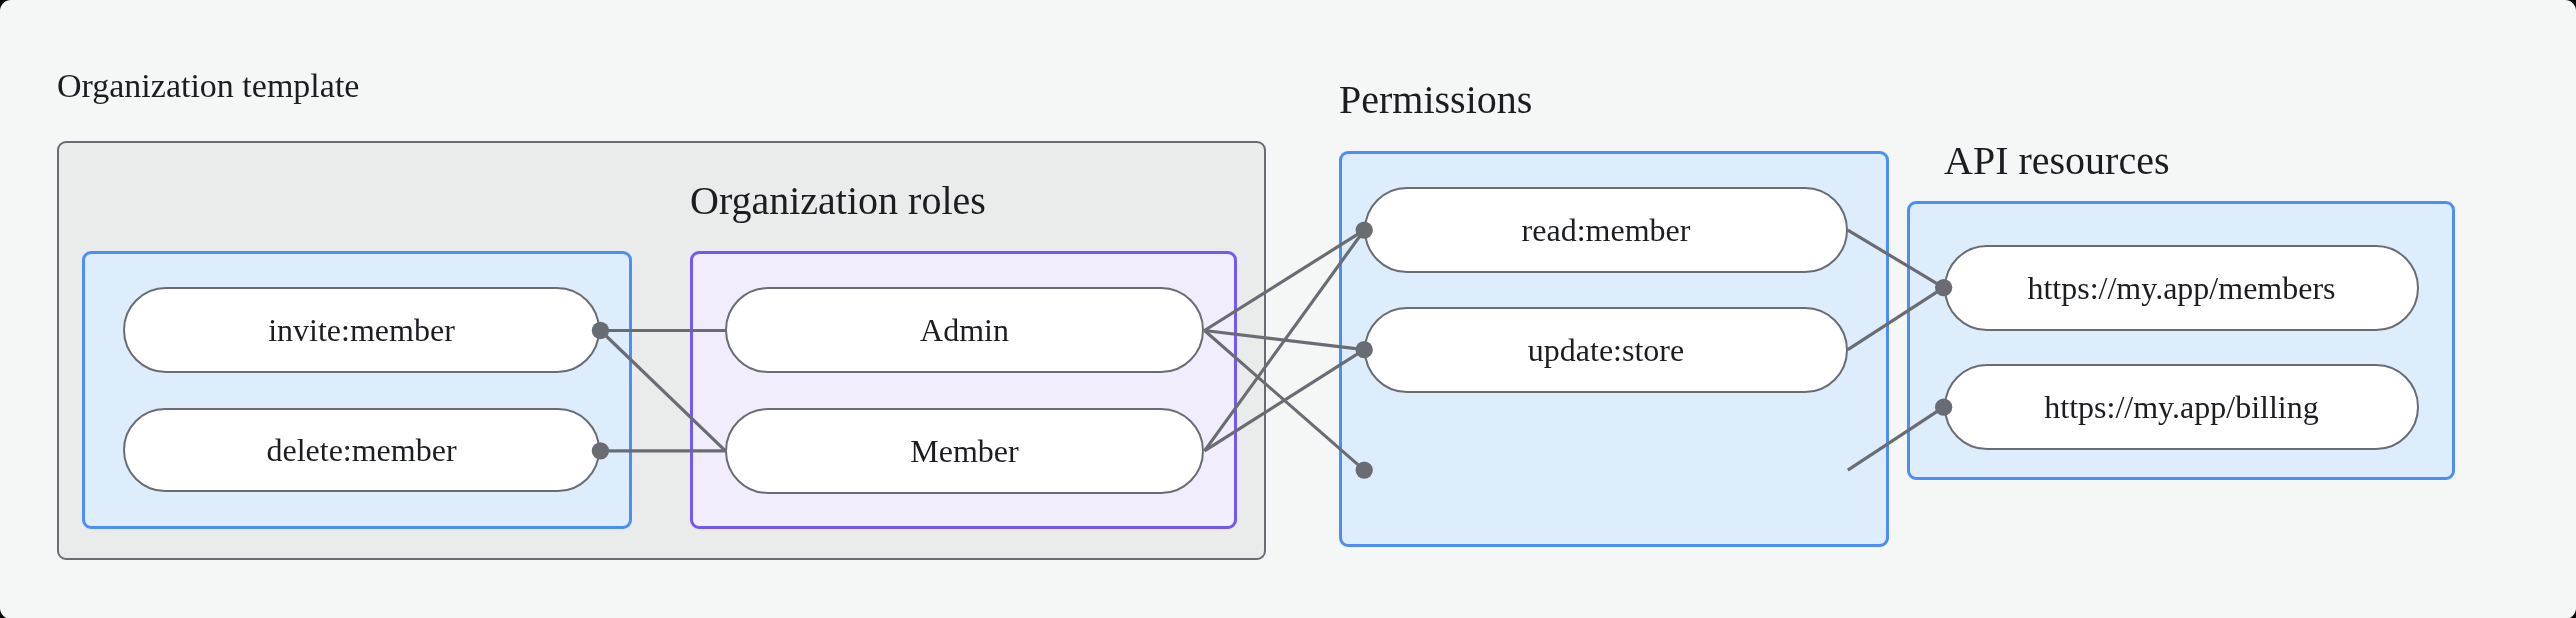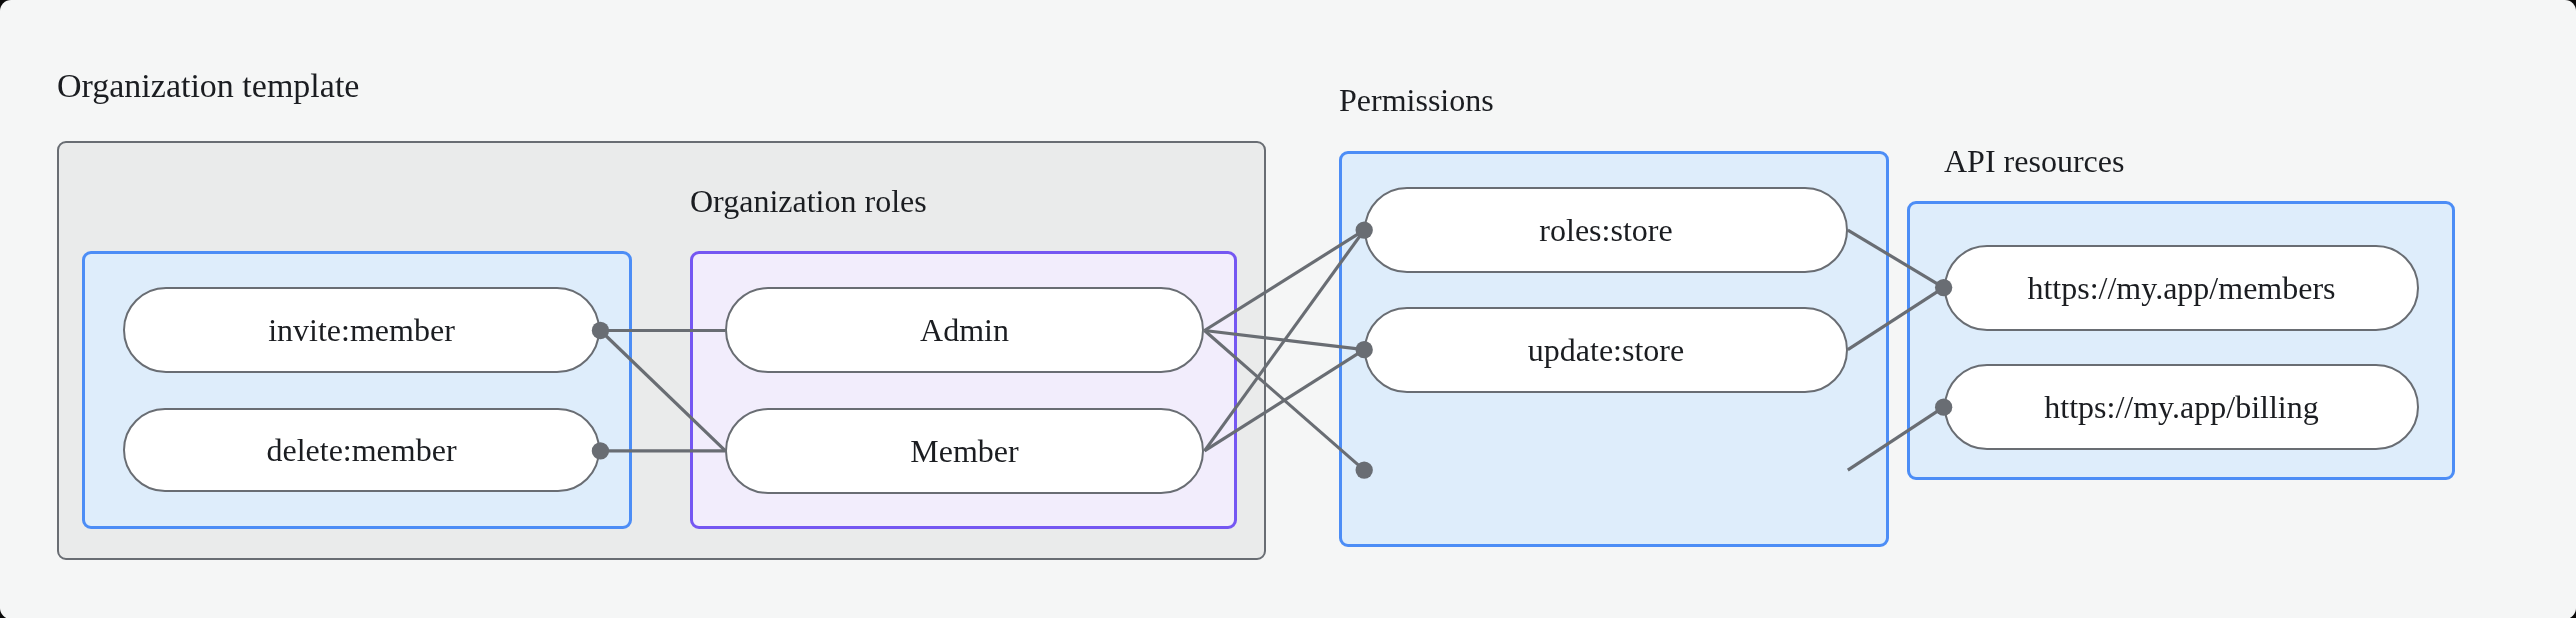--- a/index.html
+++ b/index.html
@@ -22,21 +22,21 @@
     left: 57px;
     top: 66px;
     font-size: 34px;
     line-height: 40px;
     color: var(--text, #1B1D21);
     z-index: 3;
     white-space: nowrap;
   }
   .group-heading {
     position: absolute;
-    font-size: 32px;
+    font-size: 40px;
     line-height: 40px;
     color: var(--text, #1B1D21);
     z-index: 3;
     white-space: nowrap;
   }
   .outer-box {
     position: absolute;
     left: 57px;
     top: 141px;
     width: 1209px;
@@ -98,21 +98,21 @@
   <div class="pill" style="left:123px; top:287px; width:477px; height:86px;">invite:member</div>
   <div class="pill" style="left:123px; top:408px; width:477px; height:84px;">delete:member</div>
 
   <div class="group-heading" style="left:690px; top:181px;">Organization roles</div>
   <div class="group-box purple" style="left:690px; top:251px; width:547px; height:278px;"></div>
   <div class="pill" style="left:725px; top:287px; width:479px; height:86px;">Admin</div>
   <div class="pill" style="left:725px; top:408px; width:479px; height:86px;">Member</div>
 
   <div class="group-heading" style="left:1339px; top:80px;">Permissions</div>
   <div class="group-box blue" style="left:1339px; top:151px; width:550px; height:396px;"></div>
-  <div class="pill" style="left:1364px; top:187px; width:484px; height:86px;">roles:store</div>
+  <div class="pill" style="left:1364px; top:187px; width:484px; height:86px;">read:member</div>
   <div class="pill" style="left:1364px; top:307px; width:484px; height:86px;">update:store</div>
 
   <div class="group-heading" style="left:1944px; top:141px;">API resources</div>
   <div class="group-box blue" style="left:1907px; top:201px; width:548px; height:279px;"></div>
   <div class="pill" style="left:1944px; top:245px; width:475px; height:86px;">https://my.app/members</div>
   <div class="pill" style="left:1944px; top:364px; width:475px; height:86px;">https://my.app/billing</div>
 
   <svg class="edge-layer" id="edge-layer" viewBox="0 0 2823 678">
       <line x1="658" y1="362" x2="795" y2="362" stroke="#696D73" stroke-width="3.5"></line>
       <line x1="658" y1="362" x2="795" y2="494" stroke="#696D73" stroke-width="3.5"></line>

